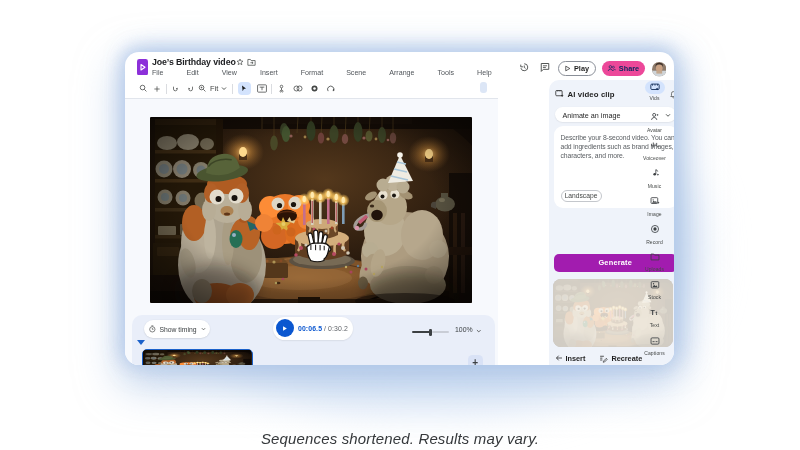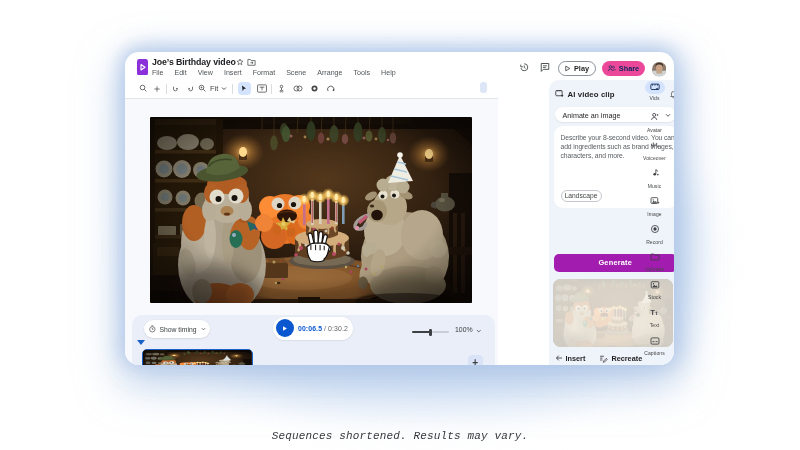--- a/index.html
+++ b/index.html
@@ -9,38 +9,38 @@
 .abs { position:absolute; }
 .glow { left:155px; top:95px; width:540px; height:310px; border-radius:45%;
   background:#dbe7f7; filter:blur(24px); }
 #win { left:125px; top:52px; width:549px; height:313px; background:#fff;
   border-radius:14px; box-shadow:-5px 0 16px rgba(175,198,232,.45), 0 -5px 16px rgba(178,202,235,.5), 8px 0 26px 2px rgba(168,194,230,.5), 0 16px 40px 8px rgba(162,190,228,.55); overflow:hidden; }
 
 #logo { left:11.5px; top:6.5px; width:11px; height:16.5px; }
 #title { left:27px; top:5px; font-size:8.8px; font-weight:bold; color:#202124; letter-spacing:-0.1px; }
 #tstar { left:111px; top:6px; }
 #tfold { left:122px; top:6px; }
-#menus { left:27px; top:17px; font-size:7.1px; color:#50555a; display:flex; gap:11px; }
+#menus { left:27px; top:17px; font-size:7.1px; color:#50555a; display:flex; gap:23px; }
 
 .tb { top:28px; height:17px; display:flex; align-items:center; color:#444746; }
 .tbdiv { width:1px; height:10px; background:#dadce0; }
 
 #canvas { left:0; top:45.5px; width:372.5px; height:338.5px; background:#f7f9fd;
   border-top:1px solid #e1e5ec; }
 #video { left:25px; top:18px; width:322px; height:186px; border-radius:2px; overflow:hidden; background:#201409; }
 #tlpanel { left:7px; top:216px; width:363px; height:70px; background:#e9eef9; border-radius:10px; }
 
 #panel { left:377px; top:28px; width:133px; height:306px; background:#eff3fa; border-radius:10px; font-size:7.2px;margin-left:47px; }
 
 #sidebar { left:510px; top:28px; width:39px; height:315px; }
 .sbitem { position:absolute; left:0; width:39px; text-align:center; color:#444746; }
 .sblabel { font-size:5px; letter-spacing:.1px; display:block; margin-top:0.5px; }
 
 #caption { left:0; top:429.5px; width:800px; text-align:center; font-style:italic;
-  font-size:11px; color:#35383b; letter-spacing:.15px;font-family:Liberation Mono, monospace; }
+  font-size:15px; color:#35383b; letter-spacing:.15px; }
 .pill { display:flex; align-items:center; justify-content:center; }
 </style>
 </head>
 <body>
 <div id="stage">
 <svg width="0" height="0" style="position:absolute">
 <defs>
 <radialGradient id="warm" cx="50%" cy="45%" r="60%">
  <stop offset="0%" stop-color="#54381c"></stop>
           <stop offset="100%" stop-color="#54381c" stop-opacity="0"></stop>

